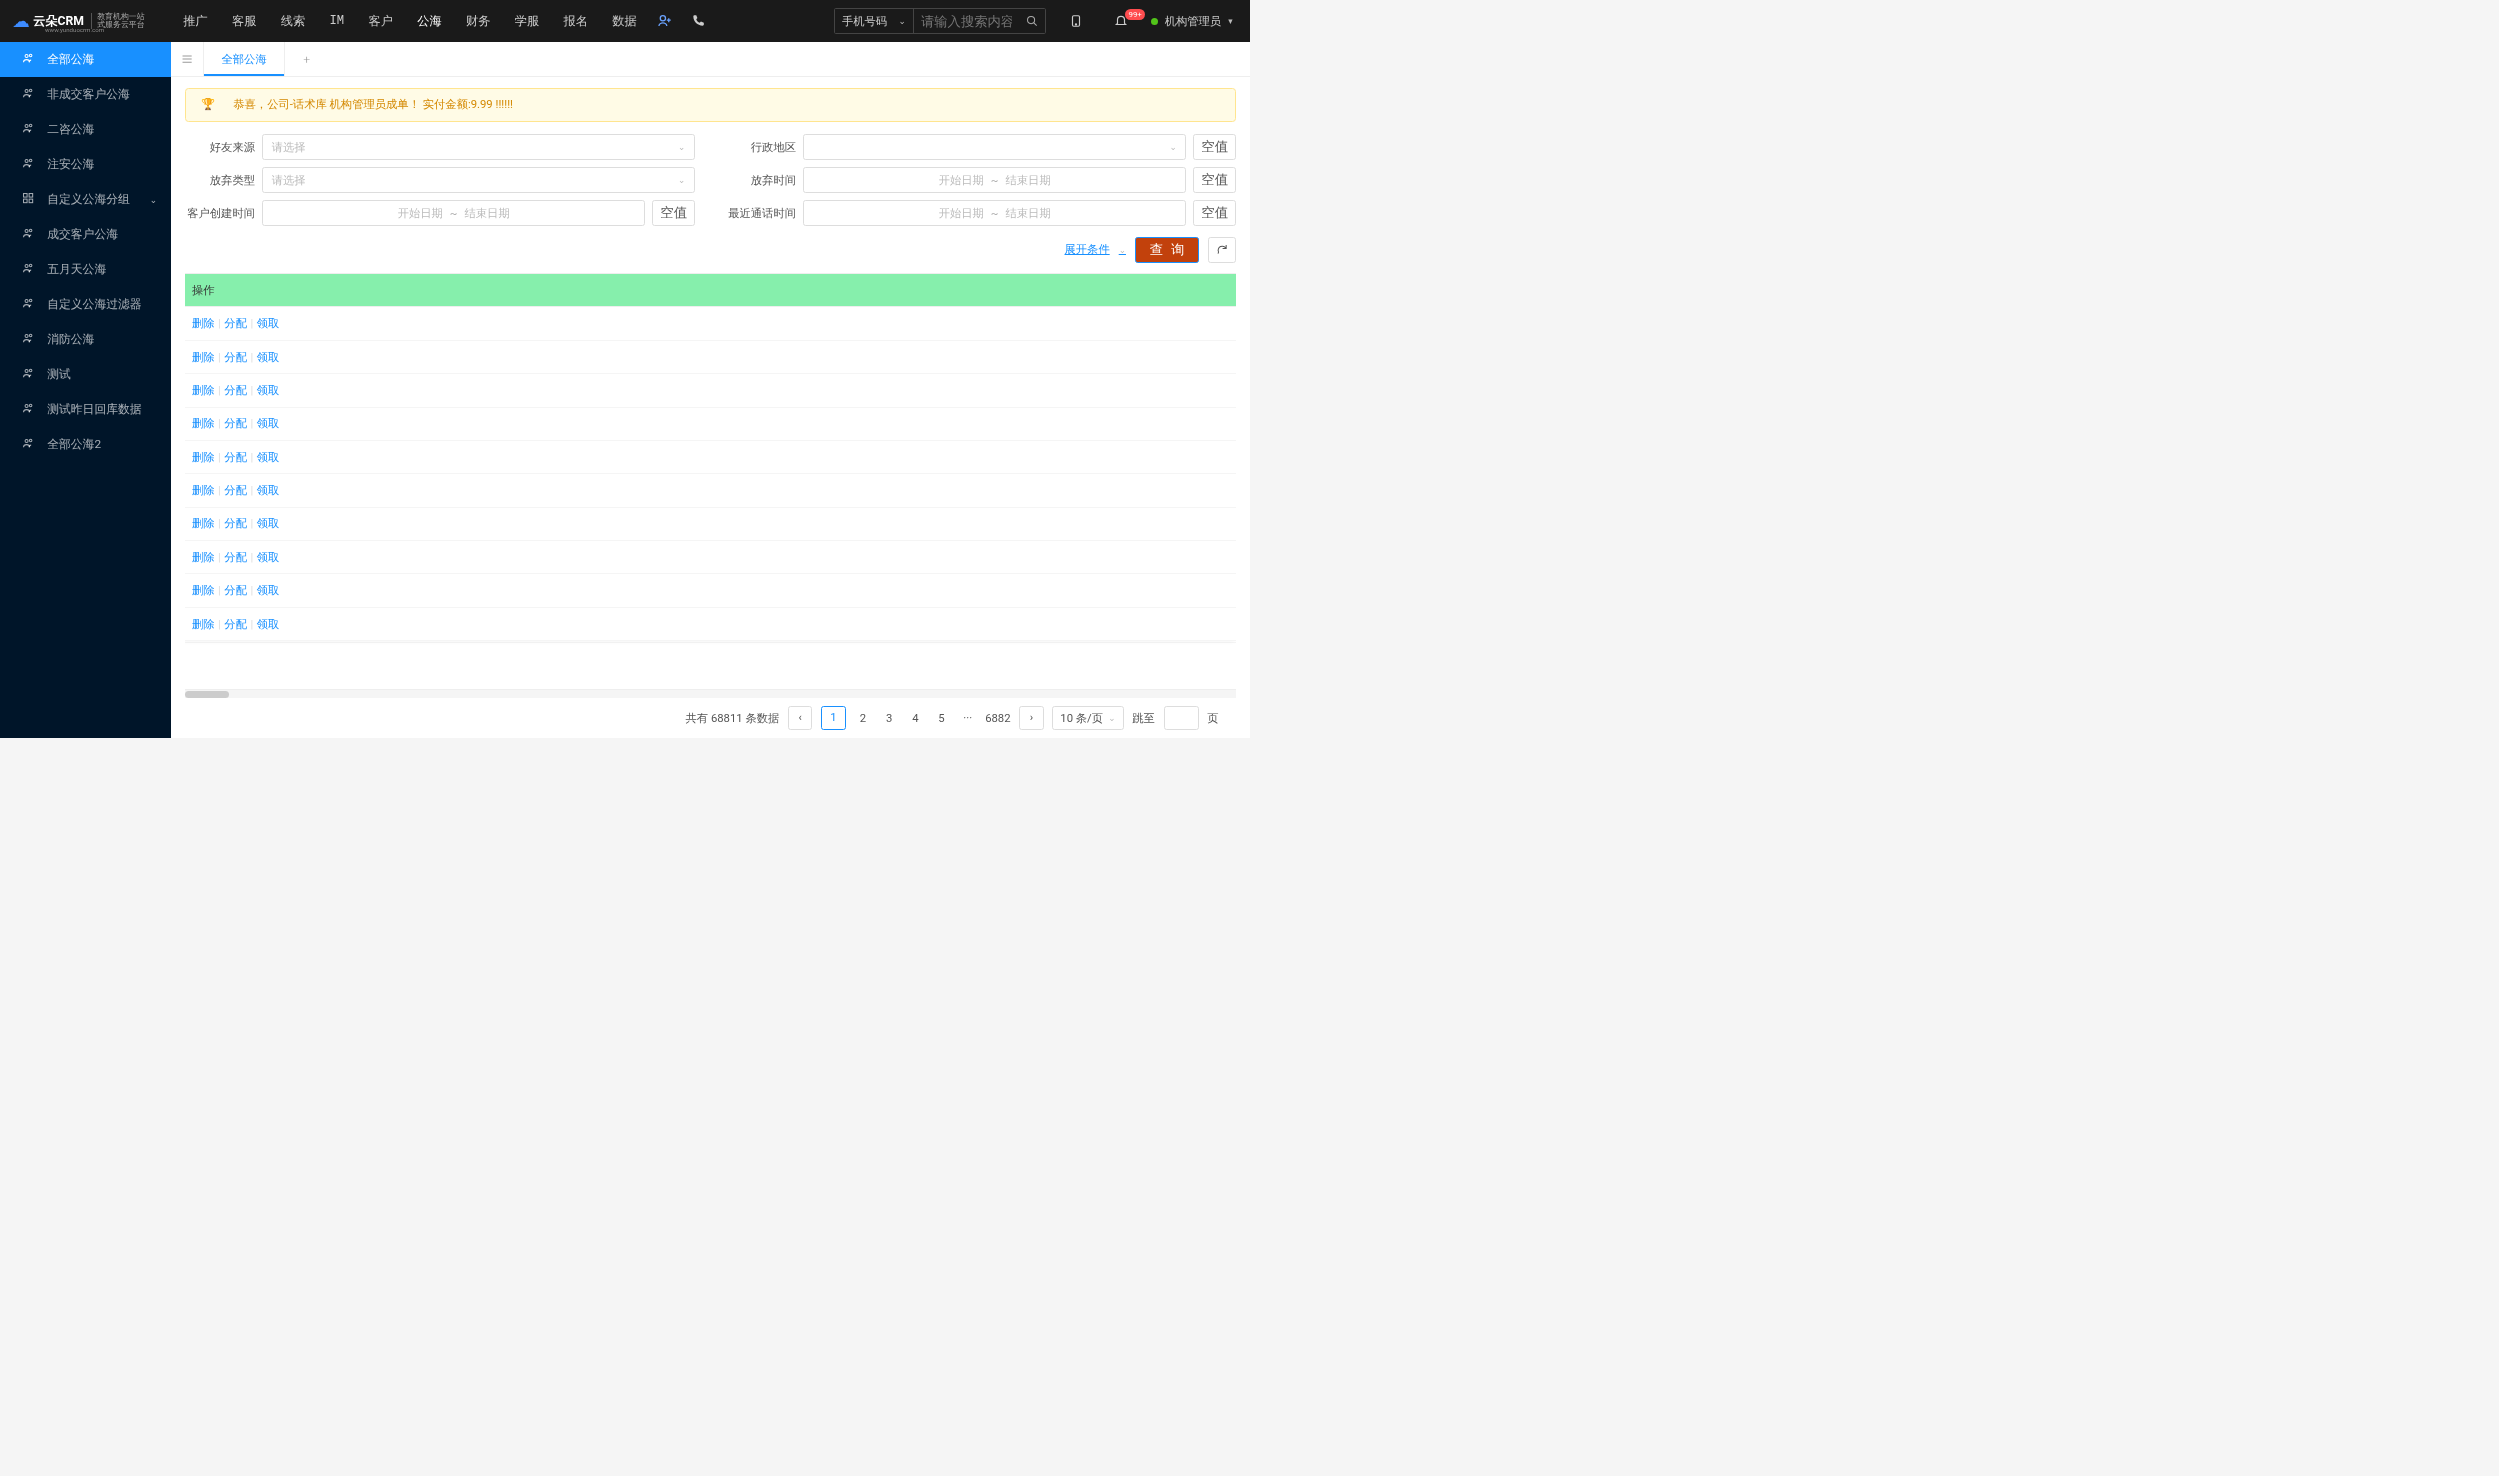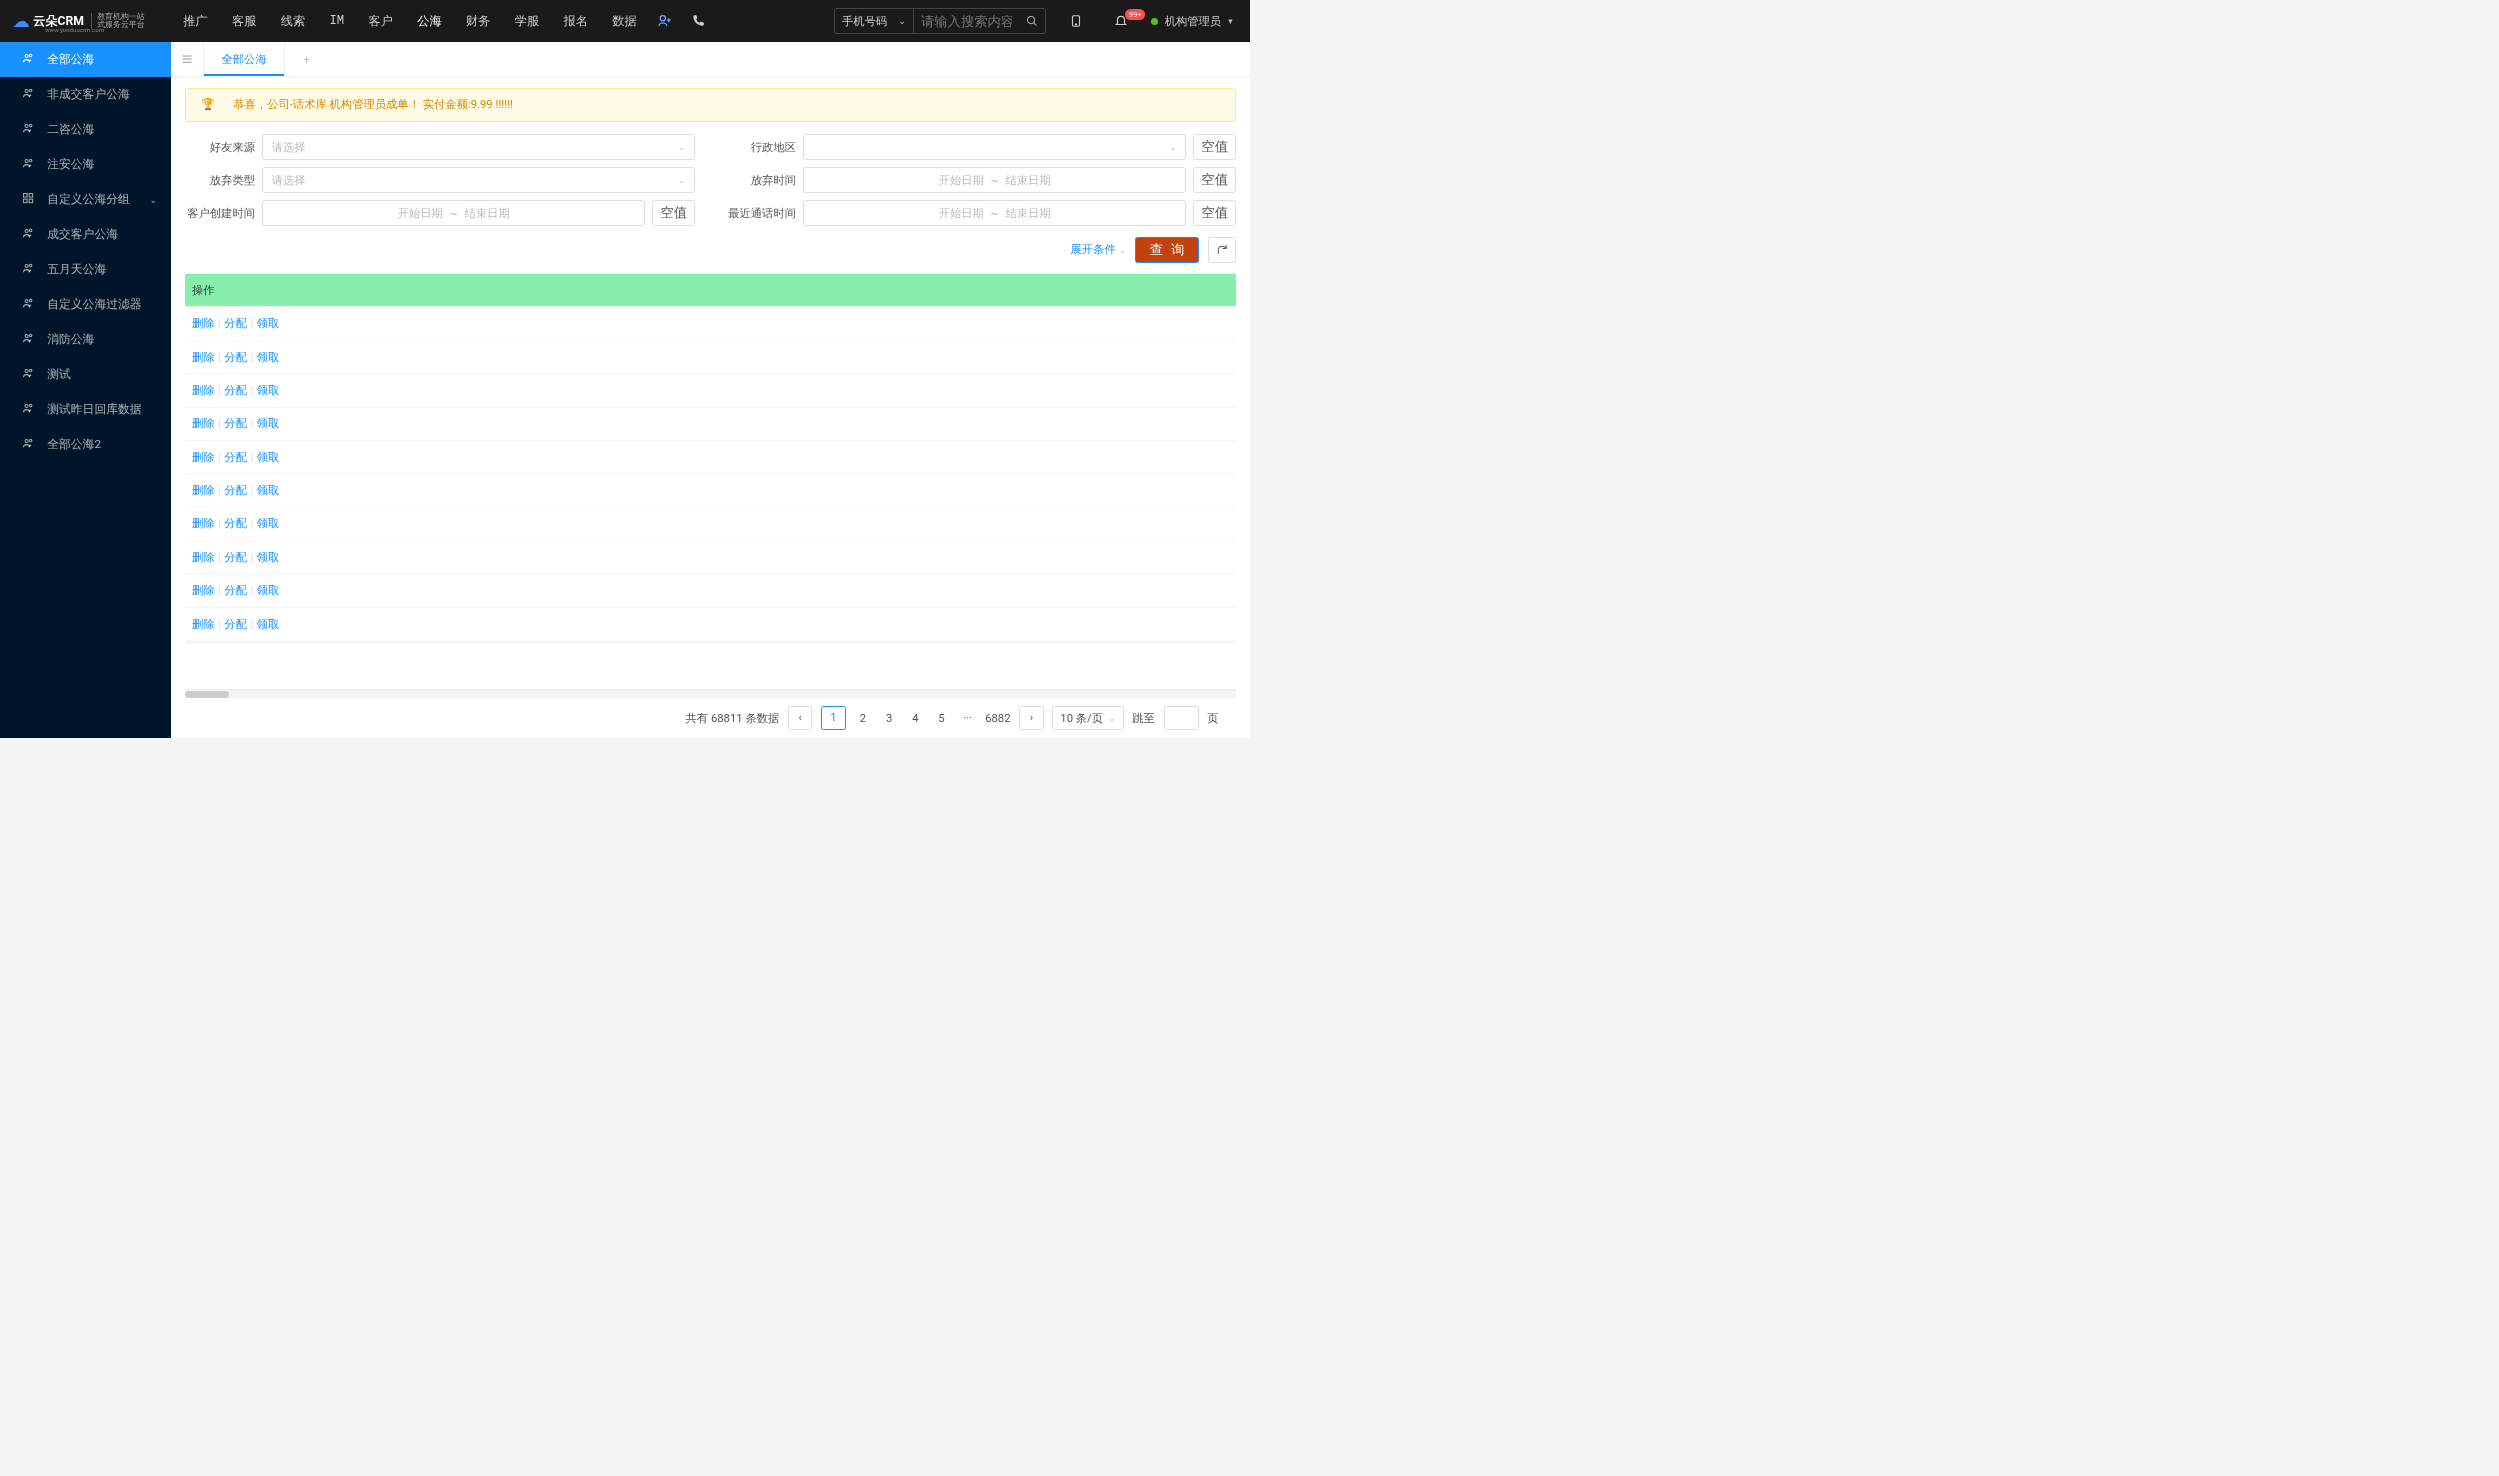--- a/index.html
+++ b/index.html
@@ -50,21 +50,21 @@
 
 .filters { display: grid; grid-template-columns: repeat(2, 1fr); gap: 7px 31px; margin-bottom: 10.5px; }
 .filter-item { display: flex; align-items: center; gap: 7px; }
 .filter-label { width: 70px; text-align: right; color: #555; font-size: 11.3px; }
 .select-box, .date-range { flex: 1; height: 26px; border: 0.9px solid #ddd; border-radius: 2.6px; display: flex; align-items: center; padding: 0 8.7px; color: #bbb; justify-content: space-between; position: relative; }
 .date-range { justify-content: center; gap: 7px; }
 .date-sep { color: #aaa; }
 .empty-btn { height: 26px; padding: 0 7px; border: 0.9px solid #ddd; border-radius: 2.6px; background: #fff; color: #555; cursor: pointer; }
 
 .action-bar { display: flex; align-items: center; justify-content: flex-end; gap: 8.7px; margin-bottom: 10.5px; }
-.link-expand { color: #1890ff; cursor: pointer; display: flex; align-items: center; gap: 3px; }
+.link-expand { color: #1890ff; cursor: pointer; display: flex; align-items: center; gap: 9px; text-decoration: underline; }
 .btn { height: 26px; padding: 0 14px; border-radius: 2.6px; border: 0.9px solid #ddd; background: #fff; cursor: pointer; display: inline-flex; align-items: center; }
 .btn.primary { background: #c2410c; border-color: #1890ff; color: #fff; font-family: Liberation Mono, monospace; }
 .btn.disabled { color: #bbb; border-color: #ddd; background: #fff; cursor: not-allowed; }
 .refresh-btn { width: 28px; justify-content: center; padding: 0; }
 
 .toolbar { display: flex; gap: 8.7px; margin-bottom: 7px; }
 .toolbar .spacer { flex: 1; }
 .settings-btn { display: flex; align-items: center; gap: 5.2px; }
 
 .table-wrap { flex: 1; border-top: 0.9px solid #eee; overflow: hidden; position: relative; }

